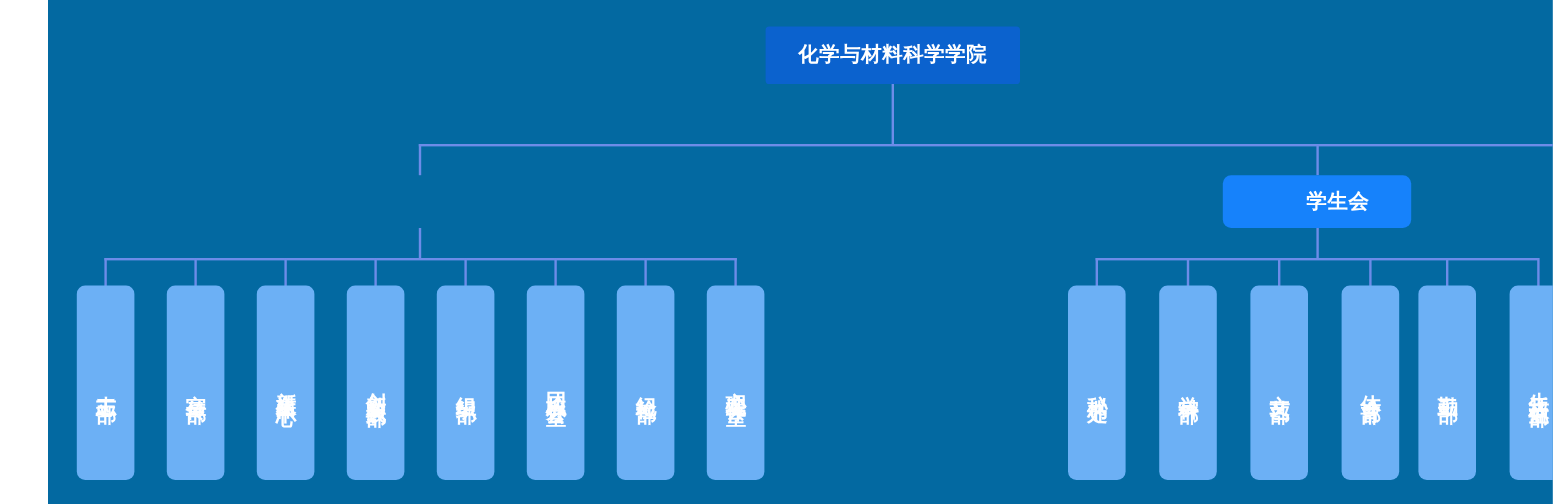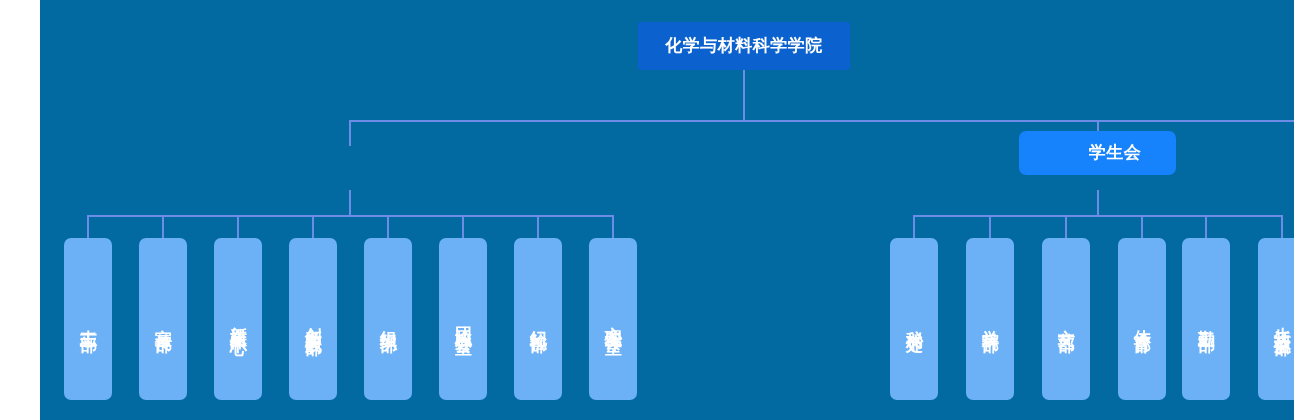--- a/index.html
+++ b/index.html
@@ -70,21 +70,21 @@
 <div id="chart-root">
 
   <div class="node node-root" style="left:598px; top:22px; width:212px; height:48px;">化学与材料科学学院</div>
 
   <div class="conn conn-v" style="left:703px; top:70px; height:51px;"></div>
   <div class="conn conn-h" style="left:309px; top:120px; width:1049px;"></div>
   <div class="conn conn-v" style="left:309px; top:120px; height:26px;"></div>
   <div class="conn conn-v" style="left:1057px; top:120px; height:26px;"></div>
 
 
-  <div class="node node-branch" style="left:979px; top:131px; width:157px; height:44px;padding-left:35px;">学生会</div>
+  <div class="node node-branch" style="left:979px; top:146px; width:157px; height:44px;padding-left:35px;">学生会</div>
 
   <div class="conn conn-v" style="left:309px; top:190px; height:26px;"></div>
   <div class="conn conn-h" style="left:47px; top:215px; width:527px;"></div>
 
   <div class="conn conn-v" style="left:47px;  top:215px; height:24px;"></div>
   <div class="conn conn-v" style="left:122px; top:215px; height:24px;"></div>
   <div class="conn conn-v" style="left:197px; top:215px; height:24px;"></div>
   <div class="conn conn-v" style="left:272px; top:215px; height:24px;"></div>
   <div class="conn conn-v" style="left:347px; top:215px; height:24px;"></div>
   <div class="conn conn-v" style="left:422px; top:215px; height:24px;"></div>

